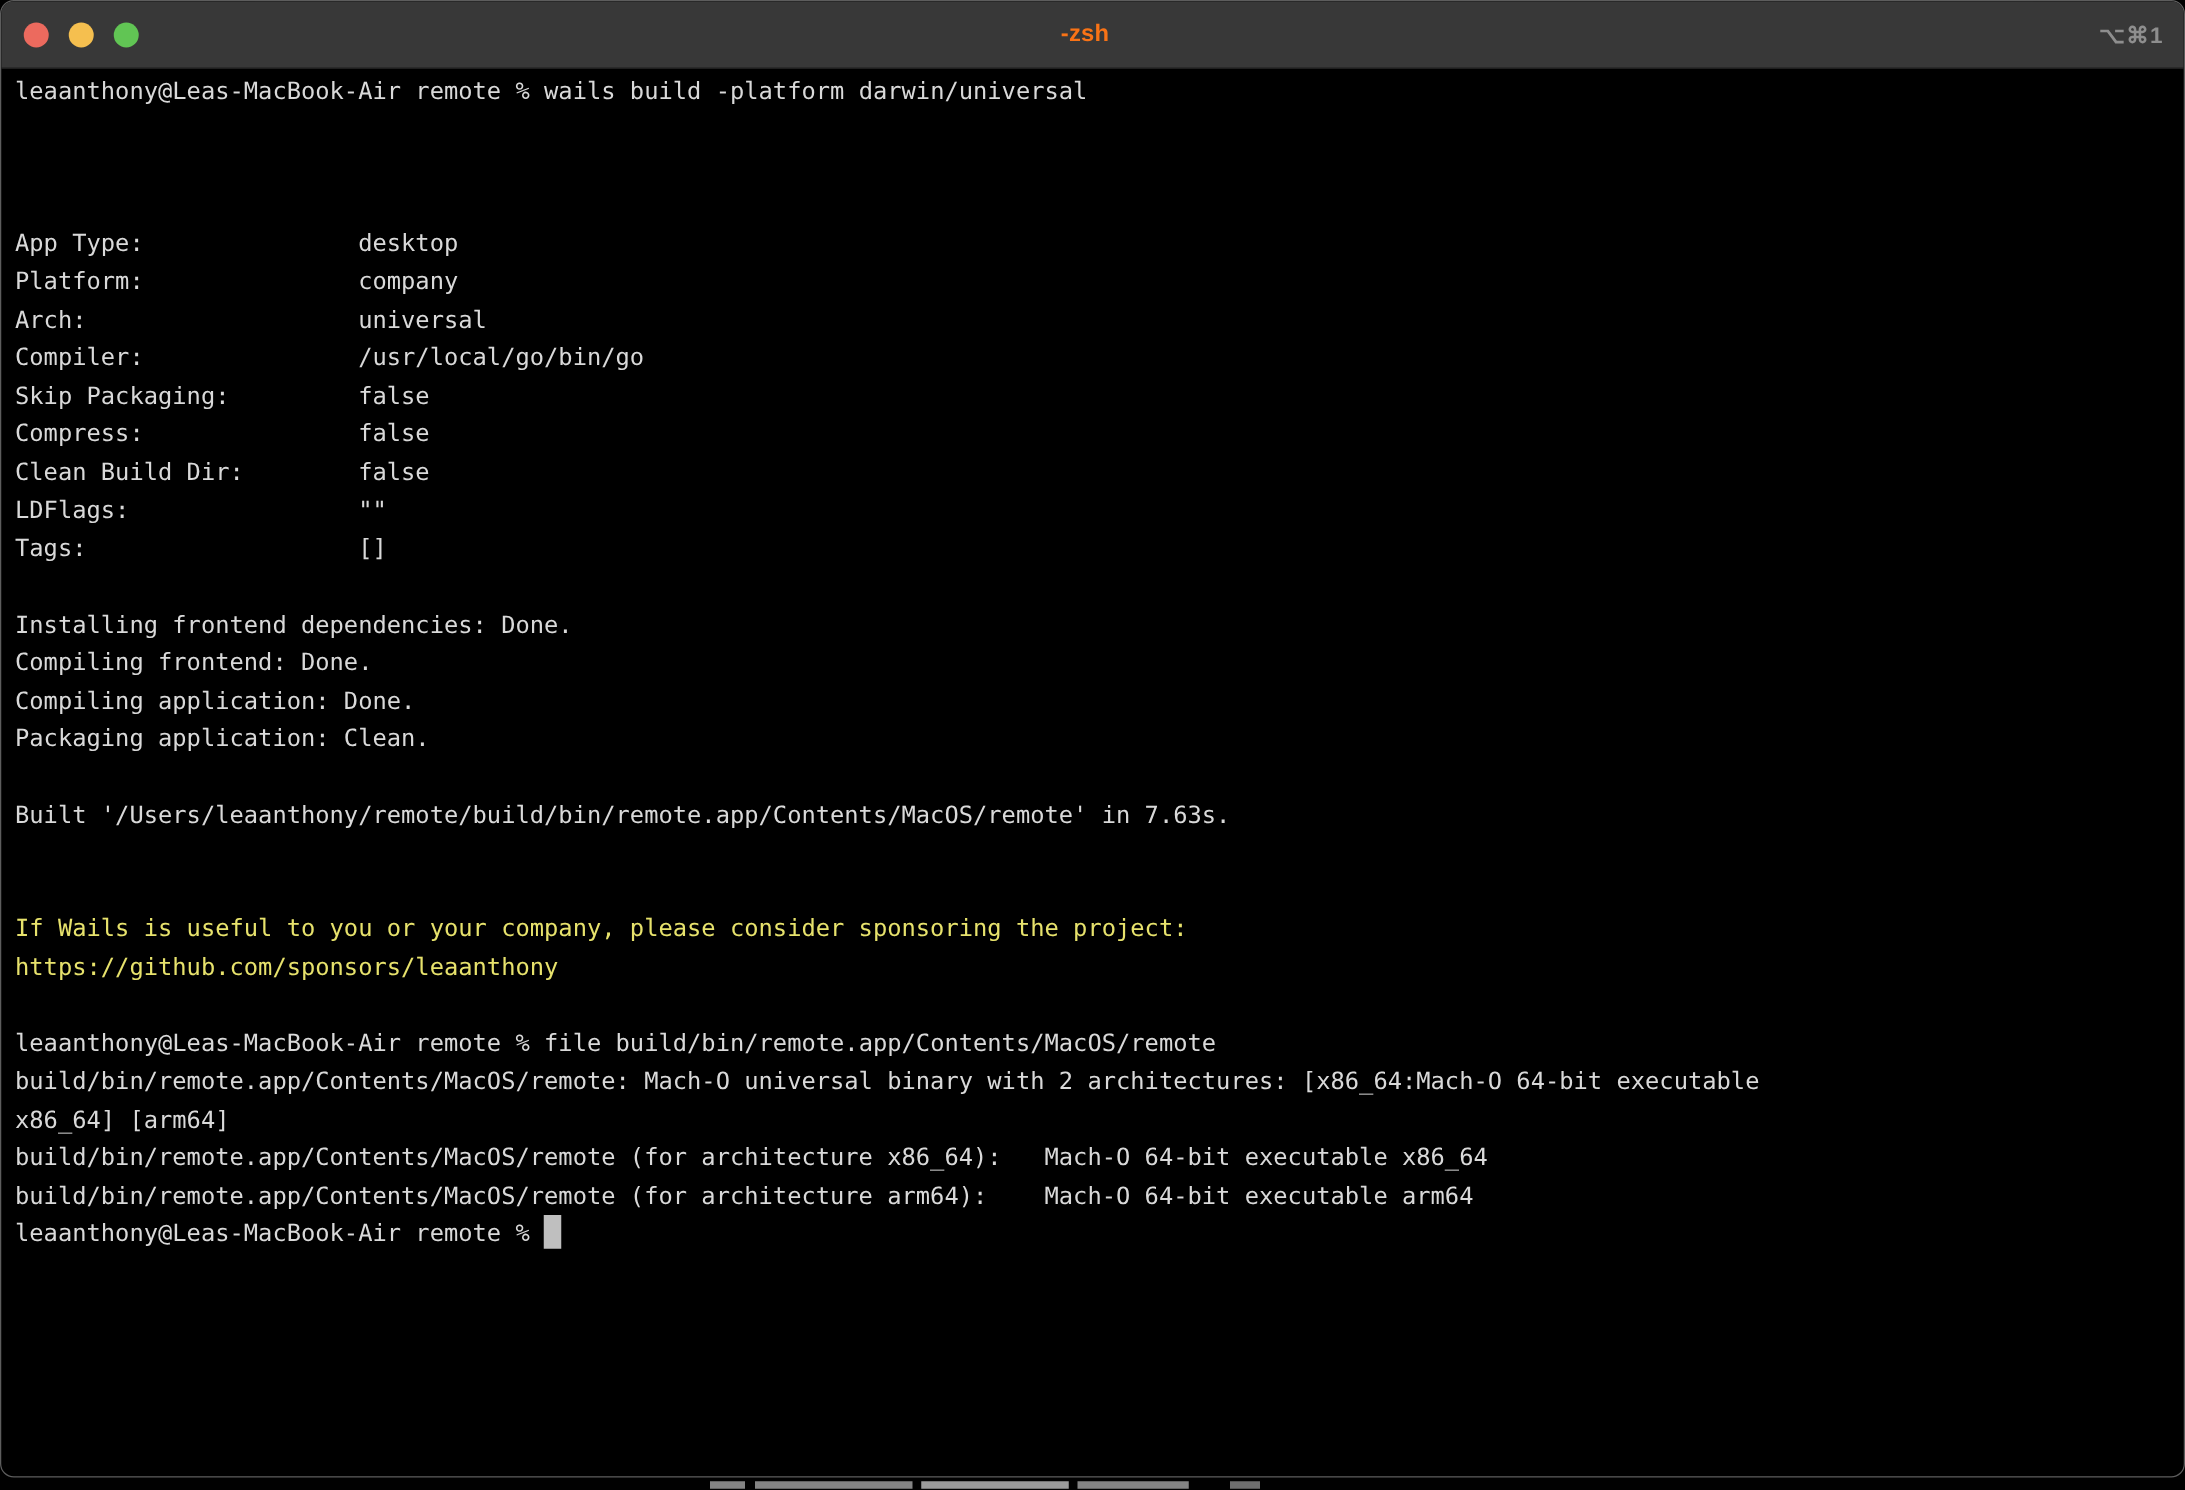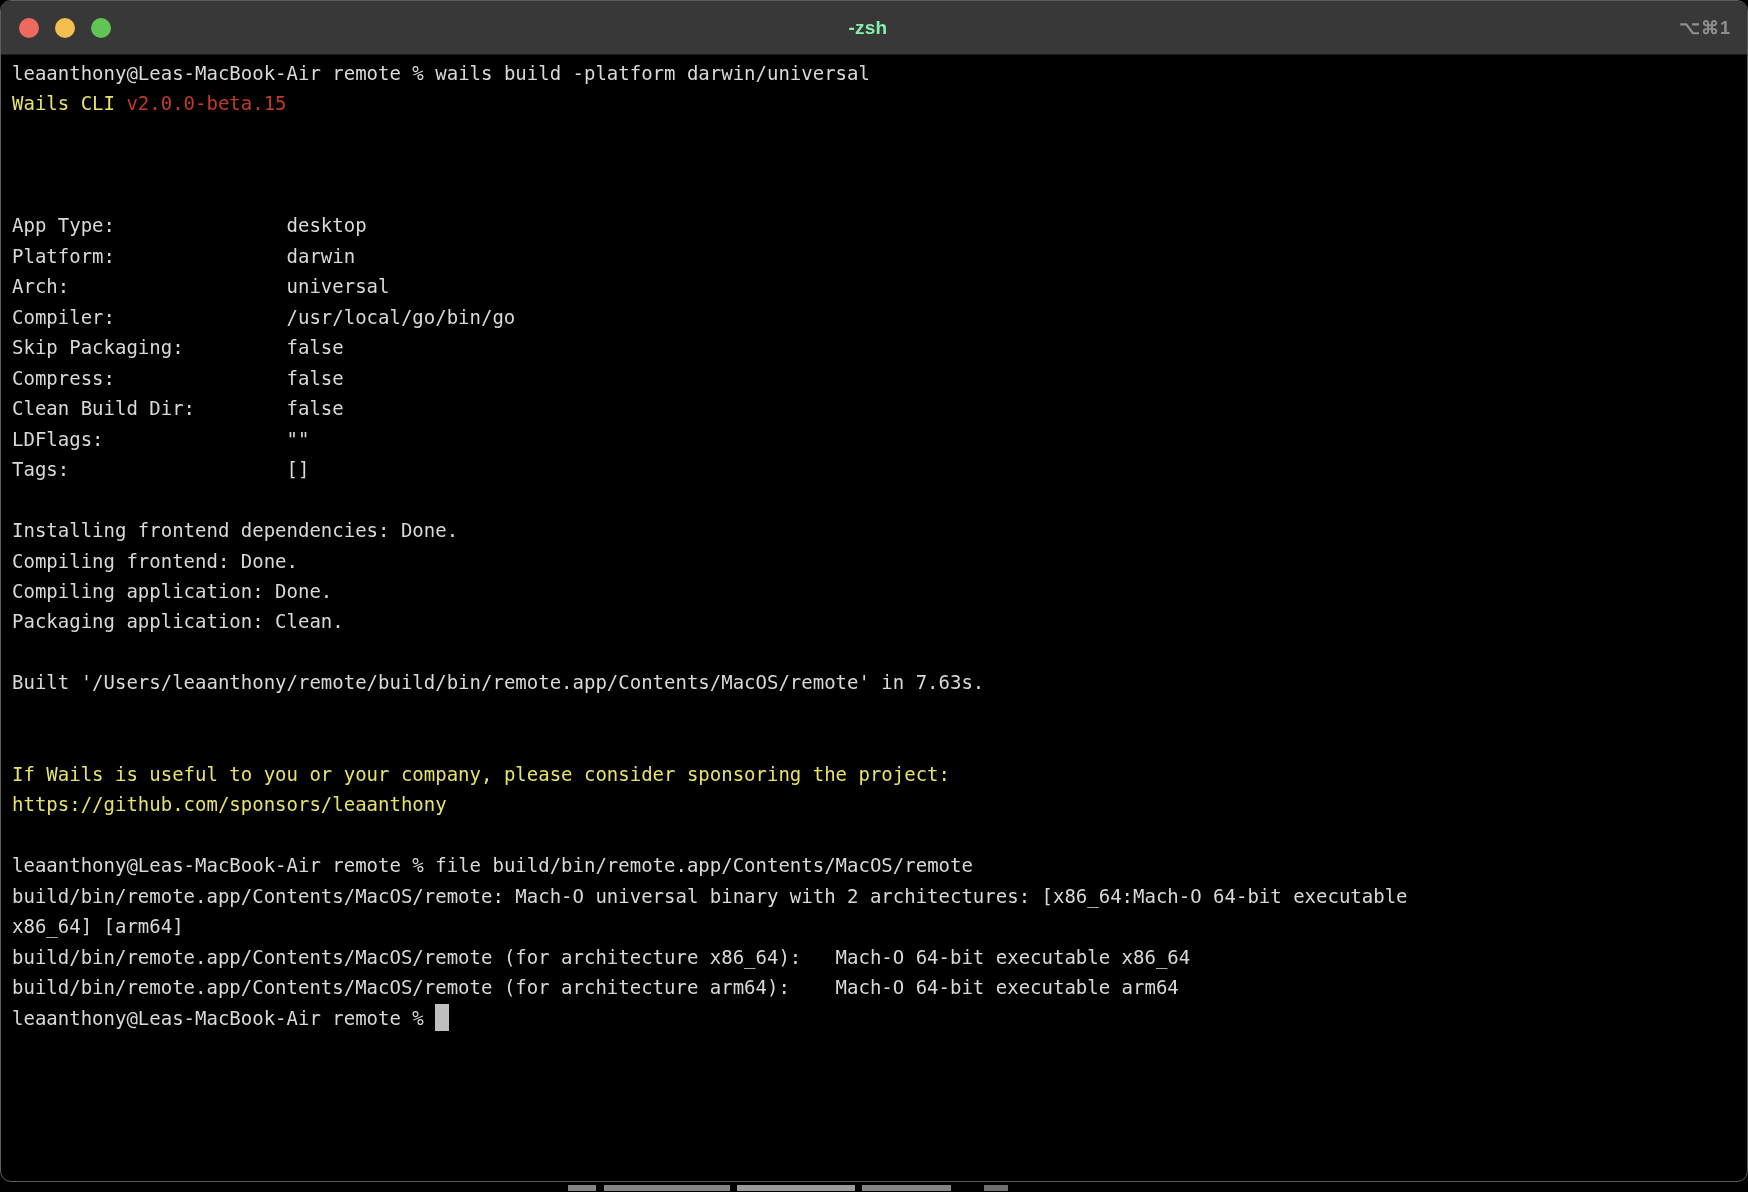--- a/index.html
+++ b/index.html
@@ -55,21 +55,21 @@
   .tl.yellow { background: var(--traffic-yellow, #f5bf4f); }
   .tl.green  { background: var(--traffic-green, #61c554); }
   .title {
     position: absolute;
     left: 0;
     right: 12px;
     text-align: center;
     font-family: "Liberation Sans", sans-serif;
     font-weight: bold;
     font-size: 19px;
-    color: #86efac;
+    color: #f97316;
     letter-spacing: 0.2px;
   }
   .shortcut-badge {
     position: absolute;
     right: 16px;
     top: 0;
     height: 100%;
     display: flex;
     align-items: center;
     font-family: "Liberation Sans", sans-serif;
@@ -132,28 +132,27 @@
       <span class="tl green"></span>
     </div>
     <div class="title">-zsh</div>
     <div class="shortcut-badge">⌥⌘1</div>
   </div>
 
   <div class="screen">
 
     <div class="line"><span>leaanthony@Leas-MacBook-Air remote % </span><span>wails build -platform darwin/universal</span></div>
 
-    <div class="line"><span class="c-yellow">Wails CLI </span><span class="c-red">v2.0.0-beta.15</span></div>
 
     <div class="line"></div>
     <div class="line"></div>
     <div class="line"></div>
 
     <div class="line"><span class="cfg-label">App Type:</span><span>desktop</span></div>
-    <div class="line"><span class="cfg-label">Platform:</span><span>darwin</span></div>
+    <div class="line"><span class="cfg-label">Platform:</span><span>company</span></div>
     <div class="line"><span class="cfg-label">Arch:</span><span>universal</span></div>
     <div class="line"><span class="cfg-label">Compiler:</span><span>/usr/local/go/bin/go</span></div>
     <div class="line"><span class="cfg-label">Skip Packaging:</span><span>false</span></div>
     <div class="line"><span class="cfg-label">Compress:</span><span>false</span></div>
     <div class="line"><span class="cfg-label">Clean Build Dir:</span><span>false</span></div>
     <div class="line"><span class="cfg-label">LDFlags:</span><span>""</span></div>
     <div class="line"><span class="cfg-label">Tags:</span><span>[]</span></div>
 
     <div class="line"></div>
 

